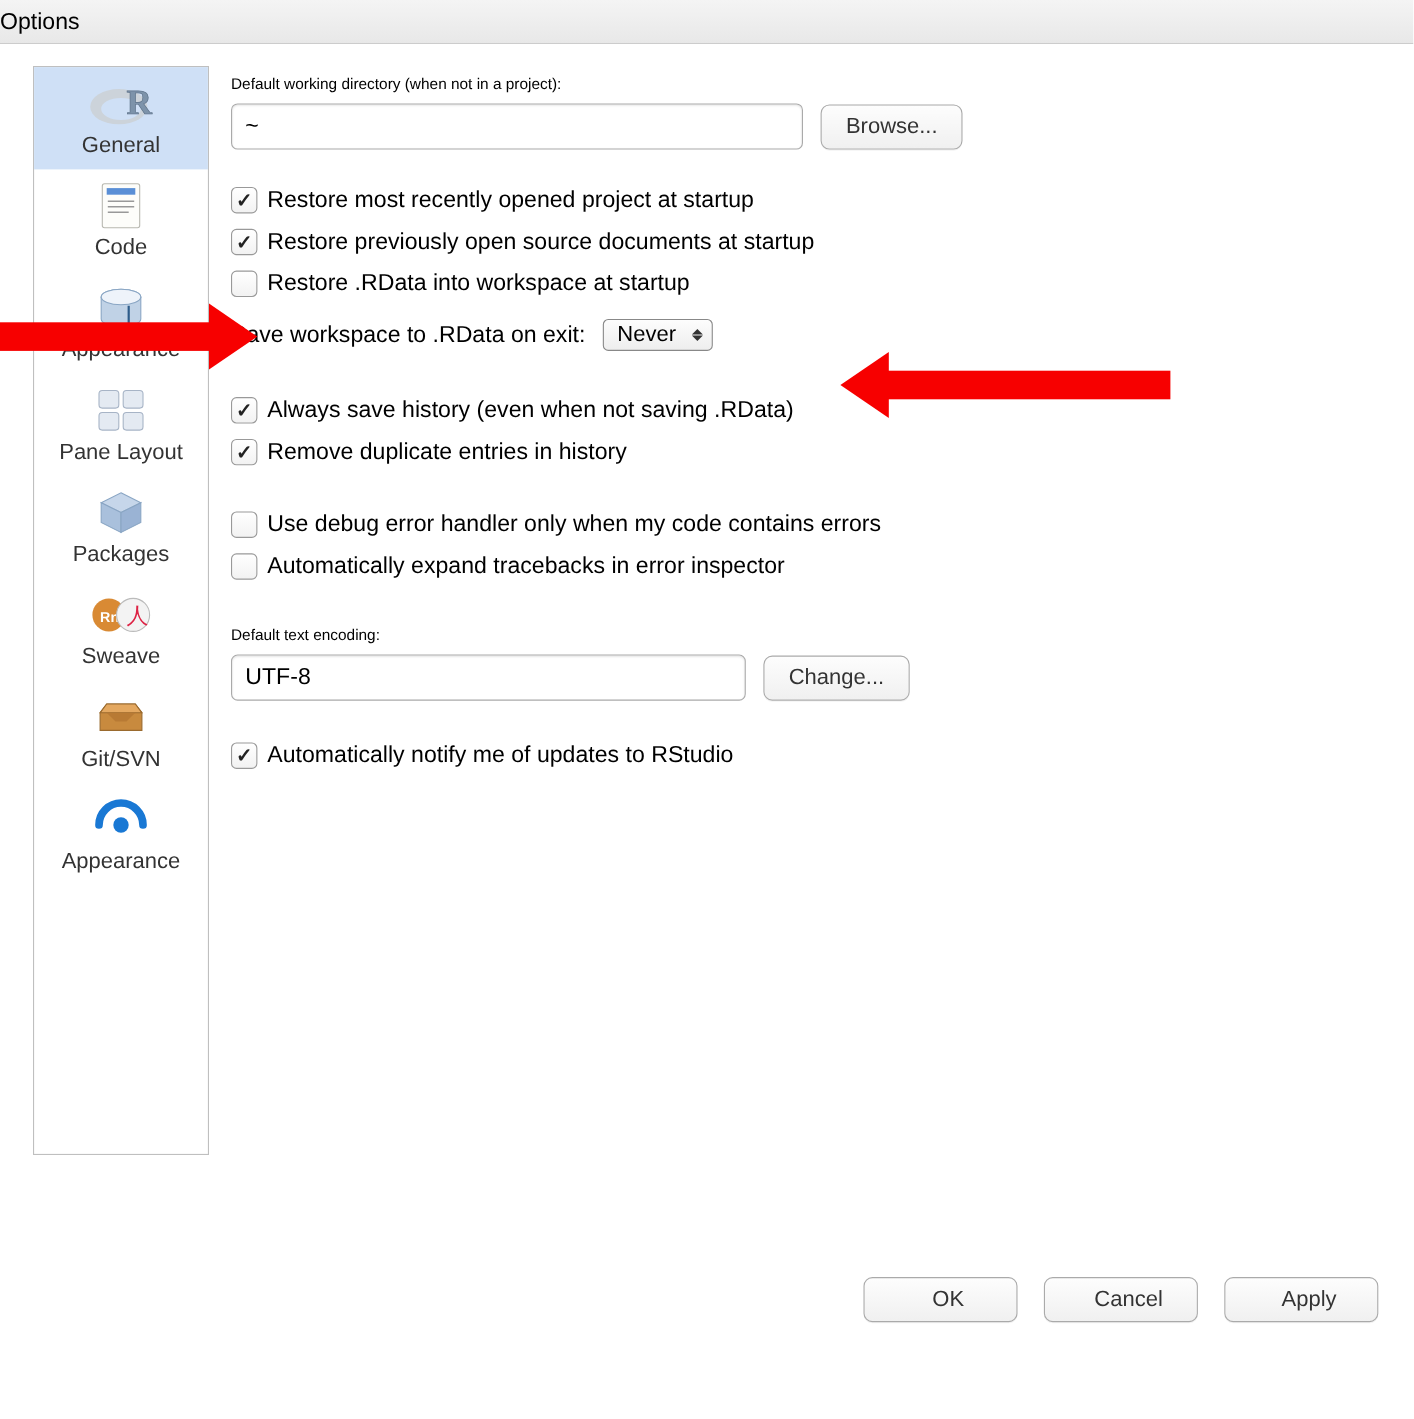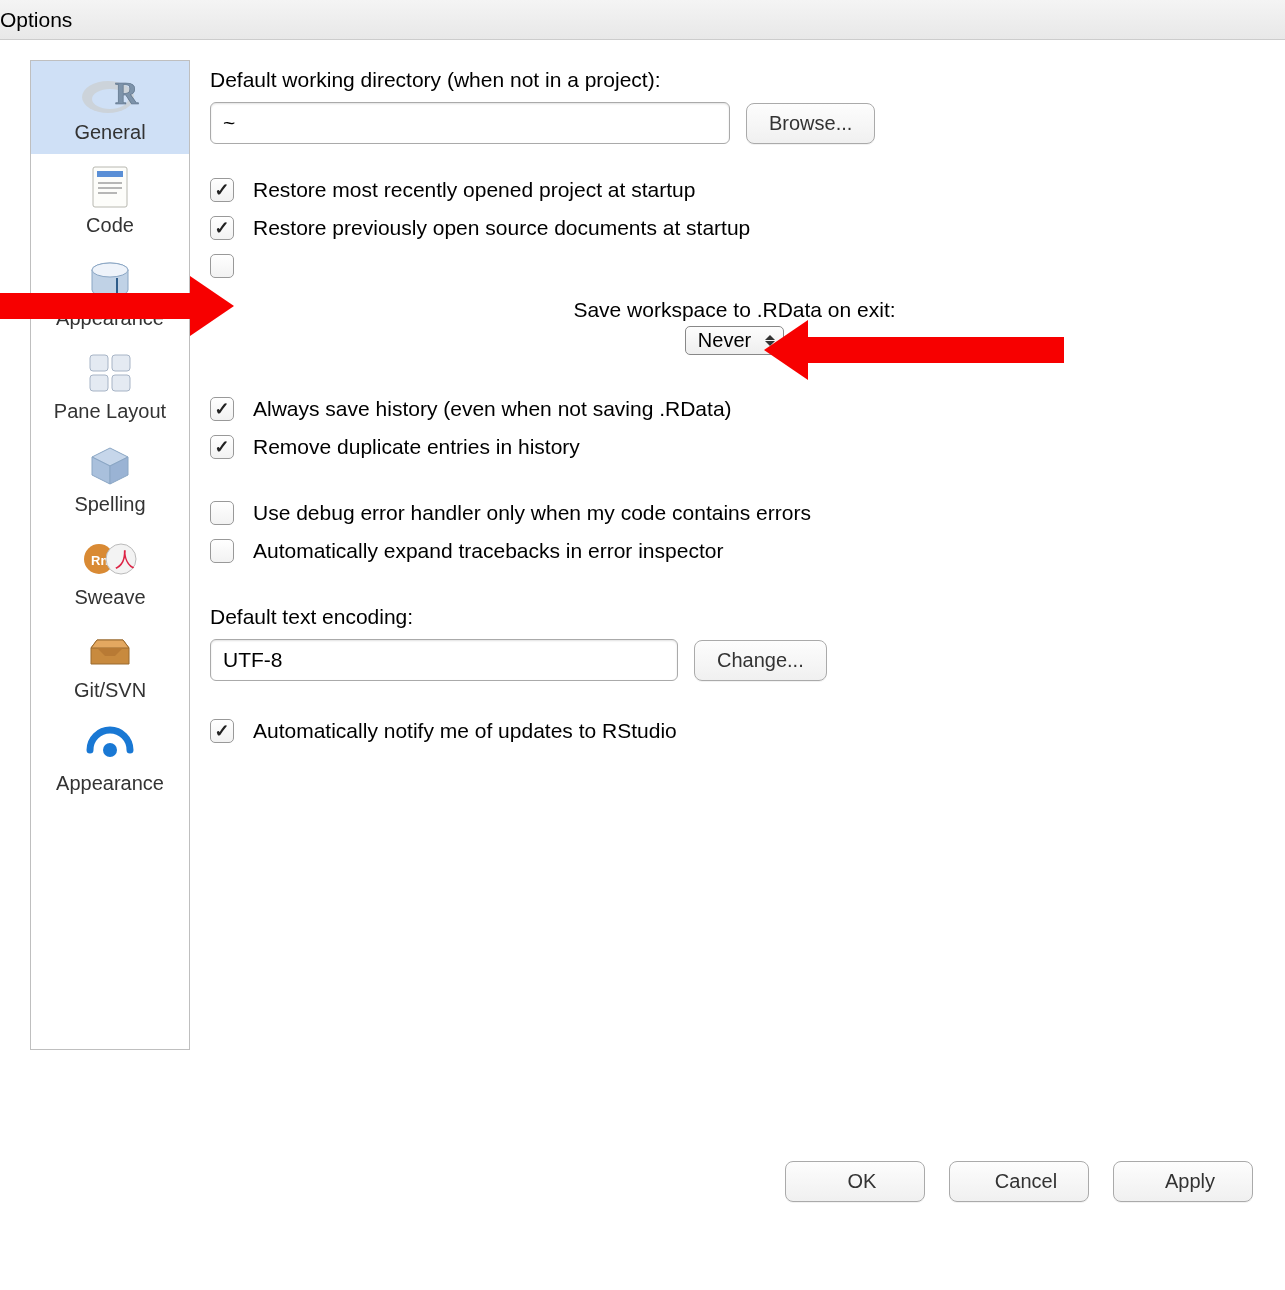--- a/index.html
+++ b/index.html
@@ -51,21 +51,21 @@
   align-items: center;
   justify-content: center;
   margin-bottom: 2px;
 }
 .main {
   flex: 1;
   padding-top: 8px;
   position: relative;
 }
 .field-label {
-  font-size: 21px;
+  font-size: 14px;
   margin-bottom: 10px;
   display: block;
 }
 .row {
   display: flex;
   align-items: center;
   gap: 16px;
   margin-bottom: 10px;
 }
 .text-input {
@@ -85,21 +85,21 @@
   padding: 8px 22px;
   font-size: 20px;
   font-family: inherit;
   cursor: pointer;
   box-shadow: 0 1px 0 rgba(0,0,0,0.05);
   color: #333;
 }
 .checkbox-row {
   display: flex;
   align-items: flex-start;
-  gap: 19px;
+  gap: 9px;
   margin-bottom: 14px;
   font-size: 21px;
 }
 .checkbox {
   width: 24px;
   height: 24px;
   border: 1px solid #999;
   border-radius: 5px;
   background: linear-gradient(#fff, #f2f2f2);
   display: flex;
@@ -110,24 +110,23 @@
 .checkbox.checked::after {
   content: "✓";
   font-size: 18px;
   color: #222;
   font-weight: bold;
 }
 .section-gap { height: 28px; }
 .inline-label-row {
   display: flex;
   align-items: center;
-  gap: 4px;
+  gap: 16px;
   font-size: 21px;
   margin-bottom: 14px;
-  flex-direction: column;
 }
 .select {
   border: 1px solid #888;
   border-radius: 5px;
   background: linear-gradient(#fdfdfd, #eee);
   padding: 2px 8px 2px 12px;
   font-size: 20px;
   display: flex;
   align-items: center;
   gap: 14px;
@@ -241,21 +240,21 @@
     </div>
 
     <div class="sidebar-item">
       <div class="sidebar-icon">
         <svg width="44" height="44" viewBox="0 0 44 44">
           <polygon points="22,4 40,13 22,22 4,13" fill="#c6d6ea" stroke="#8aa6c4"></polygon>
           <polygon points="4,13 22,22 22,40 4,31" fill="#a9c0dc" stroke="#8aa6c4"></polygon>
           <polygon points="40,13 22,22 22,40 40,31" fill="#9ab3d4" stroke="#8aa6c4"></polygon>
         </svg>
       </div>
-      <div>Spelling</div>
+      <div>Packages</div>
     </div>
 
     <div class="sidebar-item">
       <div class="sidebar-icon">
         <svg width="56" height="40" viewBox="0 0 56 40">
           <circle cx="17" cy="20" r="15" fill="#d98a34"></circle>
           <text x="9" y="26" fill="#fff" font-size="13" font-weight="bold">Rnv</text>
           <circle cx="39" cy="20" r="15" fill="#f3f3f3" stroke="#bbb"></circle>
           <text x="33" y="27" fill="#d24" font-size="20" font-family="Georgia">人</text>
         </svg>
@@ -302,20 +301,21 @@
       <span>Restore most recently opened project at startup</span>
     </div>
 
     <div class="checkbox-row">
       <div class="checkbox checked"></div>
       <span>Restore previously open source documents at startup</span>
     </div>
 
     <div class="checkbox-row" style="margin-bottom:20px;">
       <div class="checkbox"></div>
+      <span>Restore .RData into workspace at startup</span>
     </div>
 
     <div class="inline-label-row">
       <span>Save workspace to .RData on exit:</span>
       <div class="select">
         <span>Never</span>
         <span class="select-caret">
           <span class="caret-up"></span>
             <span class="caret-down"></span>
         </span>

